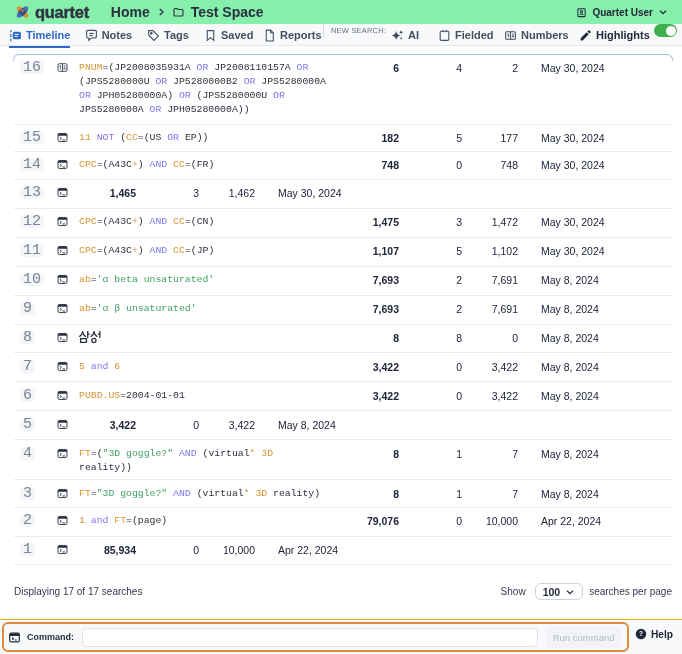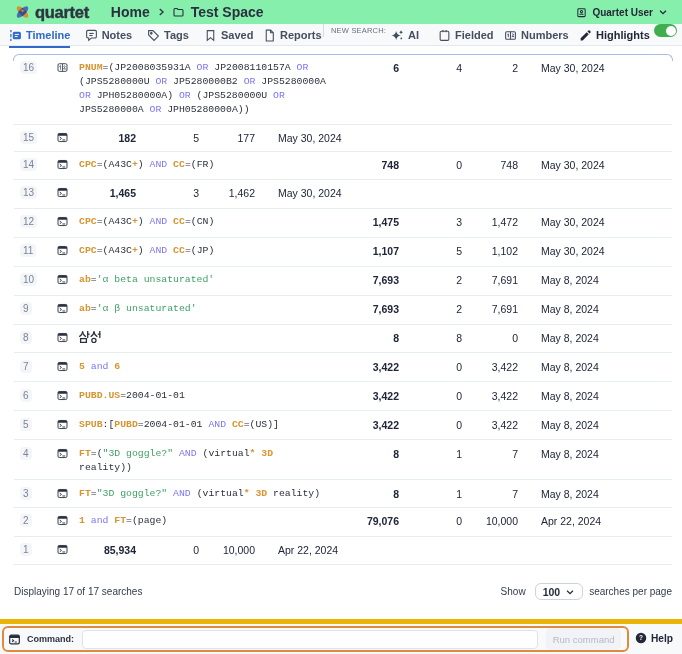--- a/index.html
+++ b/index.html
@@ -17,37 +17,37 @@
 .tab.active { color:#3069c9; box-shadow:0 2px 0 #3069c9; }
 .tab .ic { display:flex; }
 .newsearch { font-size:7.5px; color:#667080; font-weight:normal; letter-spacing:0.2px; border-left:1px solid #d8dde5; padding-left:7px; height:13px; display:flex; align-items:center; white-space:nowrap; }
 .toggle { width:23px; height:13px; background:#3fae4e; border-radius:7px; position:relative; margin-left:auto; }
 .toggle::after { content:""; position:absolute; right:1.5px; top:1.5px; width:10px; height:10px; background:#fff; border-radius:50%; }
 
 .tablewrap { position:absolute; top:54px; left:13px; right:9px; height:7px; border:1.5px solid #a5bde7; border-bottom:none; border-radius:6px 6px 0 0; }
 .rows { position:absolute; top:55px; left:0; right:0; }
 .row { display:flex; align-items:flex-start; padding:6.3px 0 7px 0; border-bottom:1px solid #e7ebf2; margin:0 10px 0 14px; }
 .badgebox { width:43px; flex:none; display:flex; }
-.badge { margin-left:6px; height:13px; background:#f3f5f8; border-radius:4px; color:#7a8494; font-size:10px; display:flex; align-items:center; justify-content:center; padding:0 3px; margin-top:0px; }
+.badge { margin-left:6px; height:13px; background:#f3f5f8; border-radius:4px; color:#7a8494; font-size:15px; display:flex; align-items:center; justify-content:center; padding:0 3px; margin-top:0px;font-family:Liberation Mono, monospace; }
 .ricon { flex:none; margin-top:1px; width:11px; display:flex; }
 .q { width:252px; flex:none; margin-left:11px; font-family:"Liberation Mono", monospace; font-size:9.8px; line-height:14px; color:#2b303c; word-break:break-word; white-space:pre-wrap; margin-top:0px; }
-.o { color:#d7942f;font-weight:bold; } 
+.o { color:#d7942f; } 
 .p { color:#7d76ef; } 
 .g { color:#3fa065; } 
 .n1 { width:68px; flex:none; text-align:right; font-size:10.5px; font-weight:bold; color:#20263a; line-height:14px; }
 .n2 { width:63px; flex:none; text-align:right; font-size:10.5px; color:#20263a; line-height:14px; }
 .n3 { width:56px; flex:none; text-align:right; font-size:10.5px; color:#20263a; line-height:14px; }
 .dt { margin-left:23px; font-size:10.5px; color:#20263a; line-height:14px; white-space:nowrap; }
 
 .pager { position:absolute; left:0; right:0; top:564px; height:55px; display:flex; align-items:center; padding:0 10px 0 14px; }
 .pager .left { font-size:10px; color:#333a4b; }
 .pager .right { margin-left:auto; display:flex; align-items:center; font-size:10px; color:#333a4b; }
 .select { border:1px solid #ccd3dd; border-radius:6px; height:17px; display:flex; align-items:center; padding:0 7px; margin:0 6px 0 9px; gap:5px; font-weight:bold; font-size:10.5px; color:#252b3b; background:#fff; }
 
-.cmdbar { position:absolute; left:0; right:0; top:619px; bottom:0; background:#f7f9fb; border-top:5px solid #eab308; }
+.cmdbar { position:absolute; left:0; right:0; top:619px; bottom:0; background:#f7f9fb; border-top:1px solid #eab308; }
 .cmdhl { position:absolute; left:2px; top:2px; width:627px; bottom:2px; border:2px solid #de8b3e; border-radius:6px; display:flex; align-items:center; padding:0 6px 0 5px; }
 .cmdlabel { font-size:9px; font-weight:bold; color:#2a3040; margin-left:7px; }
 .cmdinput { flex:1; height:19px; background:#fff; border:1px solid #dfe4ec; border-radius:4px; margin-left:8px; }
 .runbtn { margin-left:8px; height:22px; background:#f1f3f7; border-radius:5px; color:#b3bac7; font-size:9.5px; display:flex; align-items:center; padding:0 6.5px; }
 .help { position:absolute; right:9px; top:8px; display:flex; align-items:center; gap:4px; font-size:10.2px; font-weight:bold; color:#232838; }
 </style>
 </head>
 <body>
 <div class="topbar">
   <div class="logo">
@@ -174,20 +174,21 @@
         <div class="badge">15</div>
       </div>
       <div class="ricon">
         <svg width="11" height="11" viewBox="0 0 24 24">
           <rect x="2.2" y="3.2" width="19.6" height="17.6" rx="2.8" fill="none" stroke="#2b3140" stroke-width="2"></rect>
           <path d="M2.2 8v-2a2.8 2.8 0 012.8-2.8h14a2.8 2.8 0 012.8 2.8v2z" fill="#2b3140"></path>
           <path d="M6.6 11.4l3.1 2.6-3.1 2.6" stroke="#2b3140" stroke-width="2" fill="none" stroke-linecap="round" stroke-linejoin="round"></path>
           <line x1="12.6" y1="17.4" x2="17.2" y2="17.4" stroke="#2b3140" stroke-width="2" stroke-linecap="round"></line>
         </svg>
       </div>
+      <div class="q"><span class="o">11</span><span> </span><span class="p">NOT</span><span> (</span><span class="o">CC</span><span>=(US </span><span class="p">OR</span><span> EP))</span></div>
       <div class="n1">182</div>
       <div class="n2">5</div>
       <div class="n3">177</div>
       <div class="dt">May 30, 2024</div>
     </div>
     <div class="row" style="padding-bottom:6.7px">
       <div class="badgebox">
         <div class="badge">14</div>
       </div>
       <div class="ricon">
@@ -365,21 +366,20 @@
         <div class="badge">5</div>
       </div>
       <div class="ricon">
         <svg width="11" height="11" viewBox="0 0 24 24">
           <rect x="2.2" y="3.2" width="19.6" height="17.6" rx="2.8" fill="none" stroke="#2b3140" stroke-width="2"></rect>
           <path d="M2.2 8v-2a2.8 2.8 0 012.8-2.8h14a2.8 2.8 0 012.8 2.8v2z" fill="#2b3140"></path>
           <path d="M6.6 11.4l3.1 2.6-3.1 2.6" stroke="#2b3140" stroke-width="2" fill="none" stroke-linecap="round" stroke-linejoin="round"></path>
           <line x1="12.6" y1="17.4" x2="17.2" y2="17.4" stroke="#2b3140" stroke-width="2" stroke-linecap="round"></line>
         </svg>
       </div>
-      <div class="q"><span class="o">SPUB</span><span>:[</span><span class="o">PUBD</span><span>=2004-01-01 </span><span class="p">AND</span><span> </span><span class="o">CC</span><span>=(US)]</span></div>
       <div class="n1">3,422</div>
       <div class="n2">0</div>
       <div class="n3">3,422</div>
       <div class="dt">May 8, 2024</div>
     </div>
     <div class="row" style="padding-bottom:4.7px">
       <div class="badgebox">
         <div class="badge">4</div>
       </div>
       <div class="ricon">

